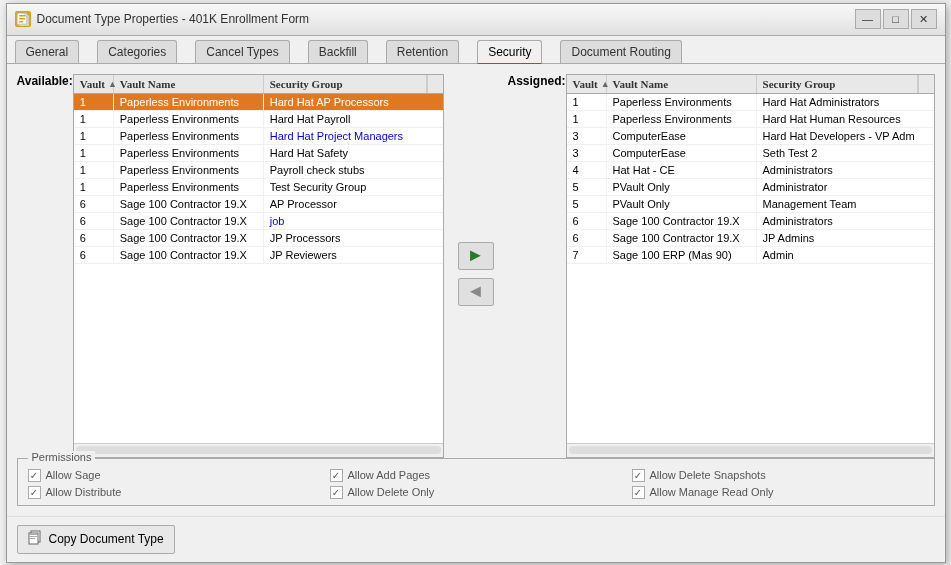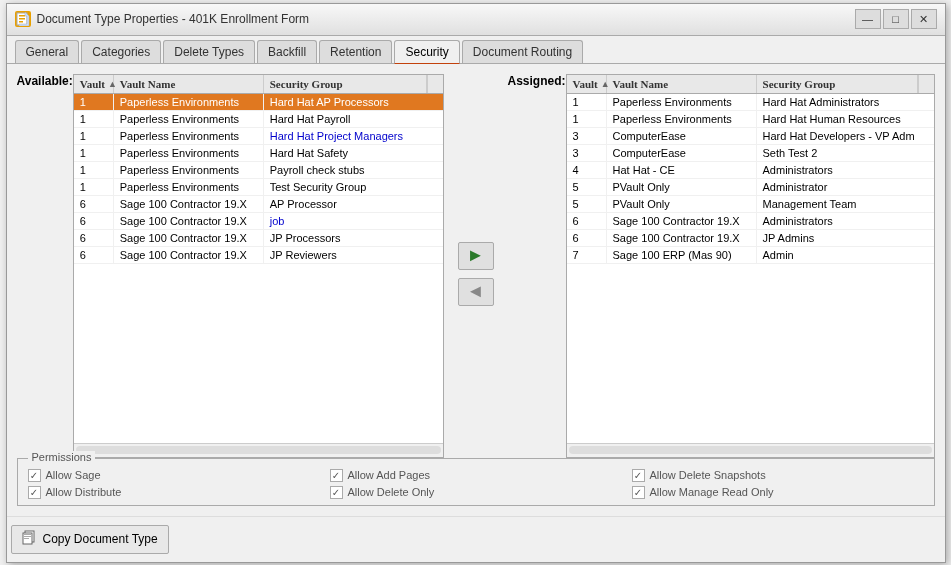--- a/index.html
+++ b/index.html
@@ -64,21 +64,21 @@
       align-items: center;
       justify-content: center;
       font-size: 11px;
       color: #333;
     }
     .tab-bar {
       background: #f0f0f0;
       border-bottom: 1px solid #aaa;
       display: flex;
       padding: 4px 8px 0;
-      gap: 2px;
+      gap: 18px;
       flex-shrink: 0;
     }
     .tab {
       padding: 4px 10px;
       border: 1px solid #aaa;
       border-bottom: none;
       background: #ddd;
       cursor: pointer;
       font-size: 12px;
       color: #333;
@@ -254,21 +254,21 @@
       align-items: center;
       justify-content: center;
       font-size: 10px;
       flex-shrink: 0;
       color: #555;
     }
     .bottom-bar {
       display: flex;
       justify-content: space-between;
       align-items: center;
-      padding: 8px 4px;
+      padding: 8px 10px;
       border-top: 1px solid #ddd;
       background: #f0f0f0;
       flex-shrink: 0;
     }
     .copy-btn {
       display: flex;
       align-items: center;
       gap: 5px;
       padding: 4px 10px;
       border: 1px solid #aaa;
@@ -322,21 +322,21 @@
     <div class="title-buttons">
       <button class="title-btn">—</button>
       <button class="title-btn">□</button>
       <button class="title-btn close">✕</button>
     </div>
   </div>
 
   <div class="tab-bar">
     <div class="tab">General</div>
     <div class="tab">Categories</div>
-    <div class="tab">Delete Types</div>
+    <div class="tab">Cancel Types</div>
     <div class="tab">Backfill</div>
     <div class="tab">Retention</div>
     <div class="tab active">Security</div>
     <div class="tab">Document Routing</div>
   </div>
 
   <div class="content">
     <div class="tables-row">
 
       <div class="table-section">

